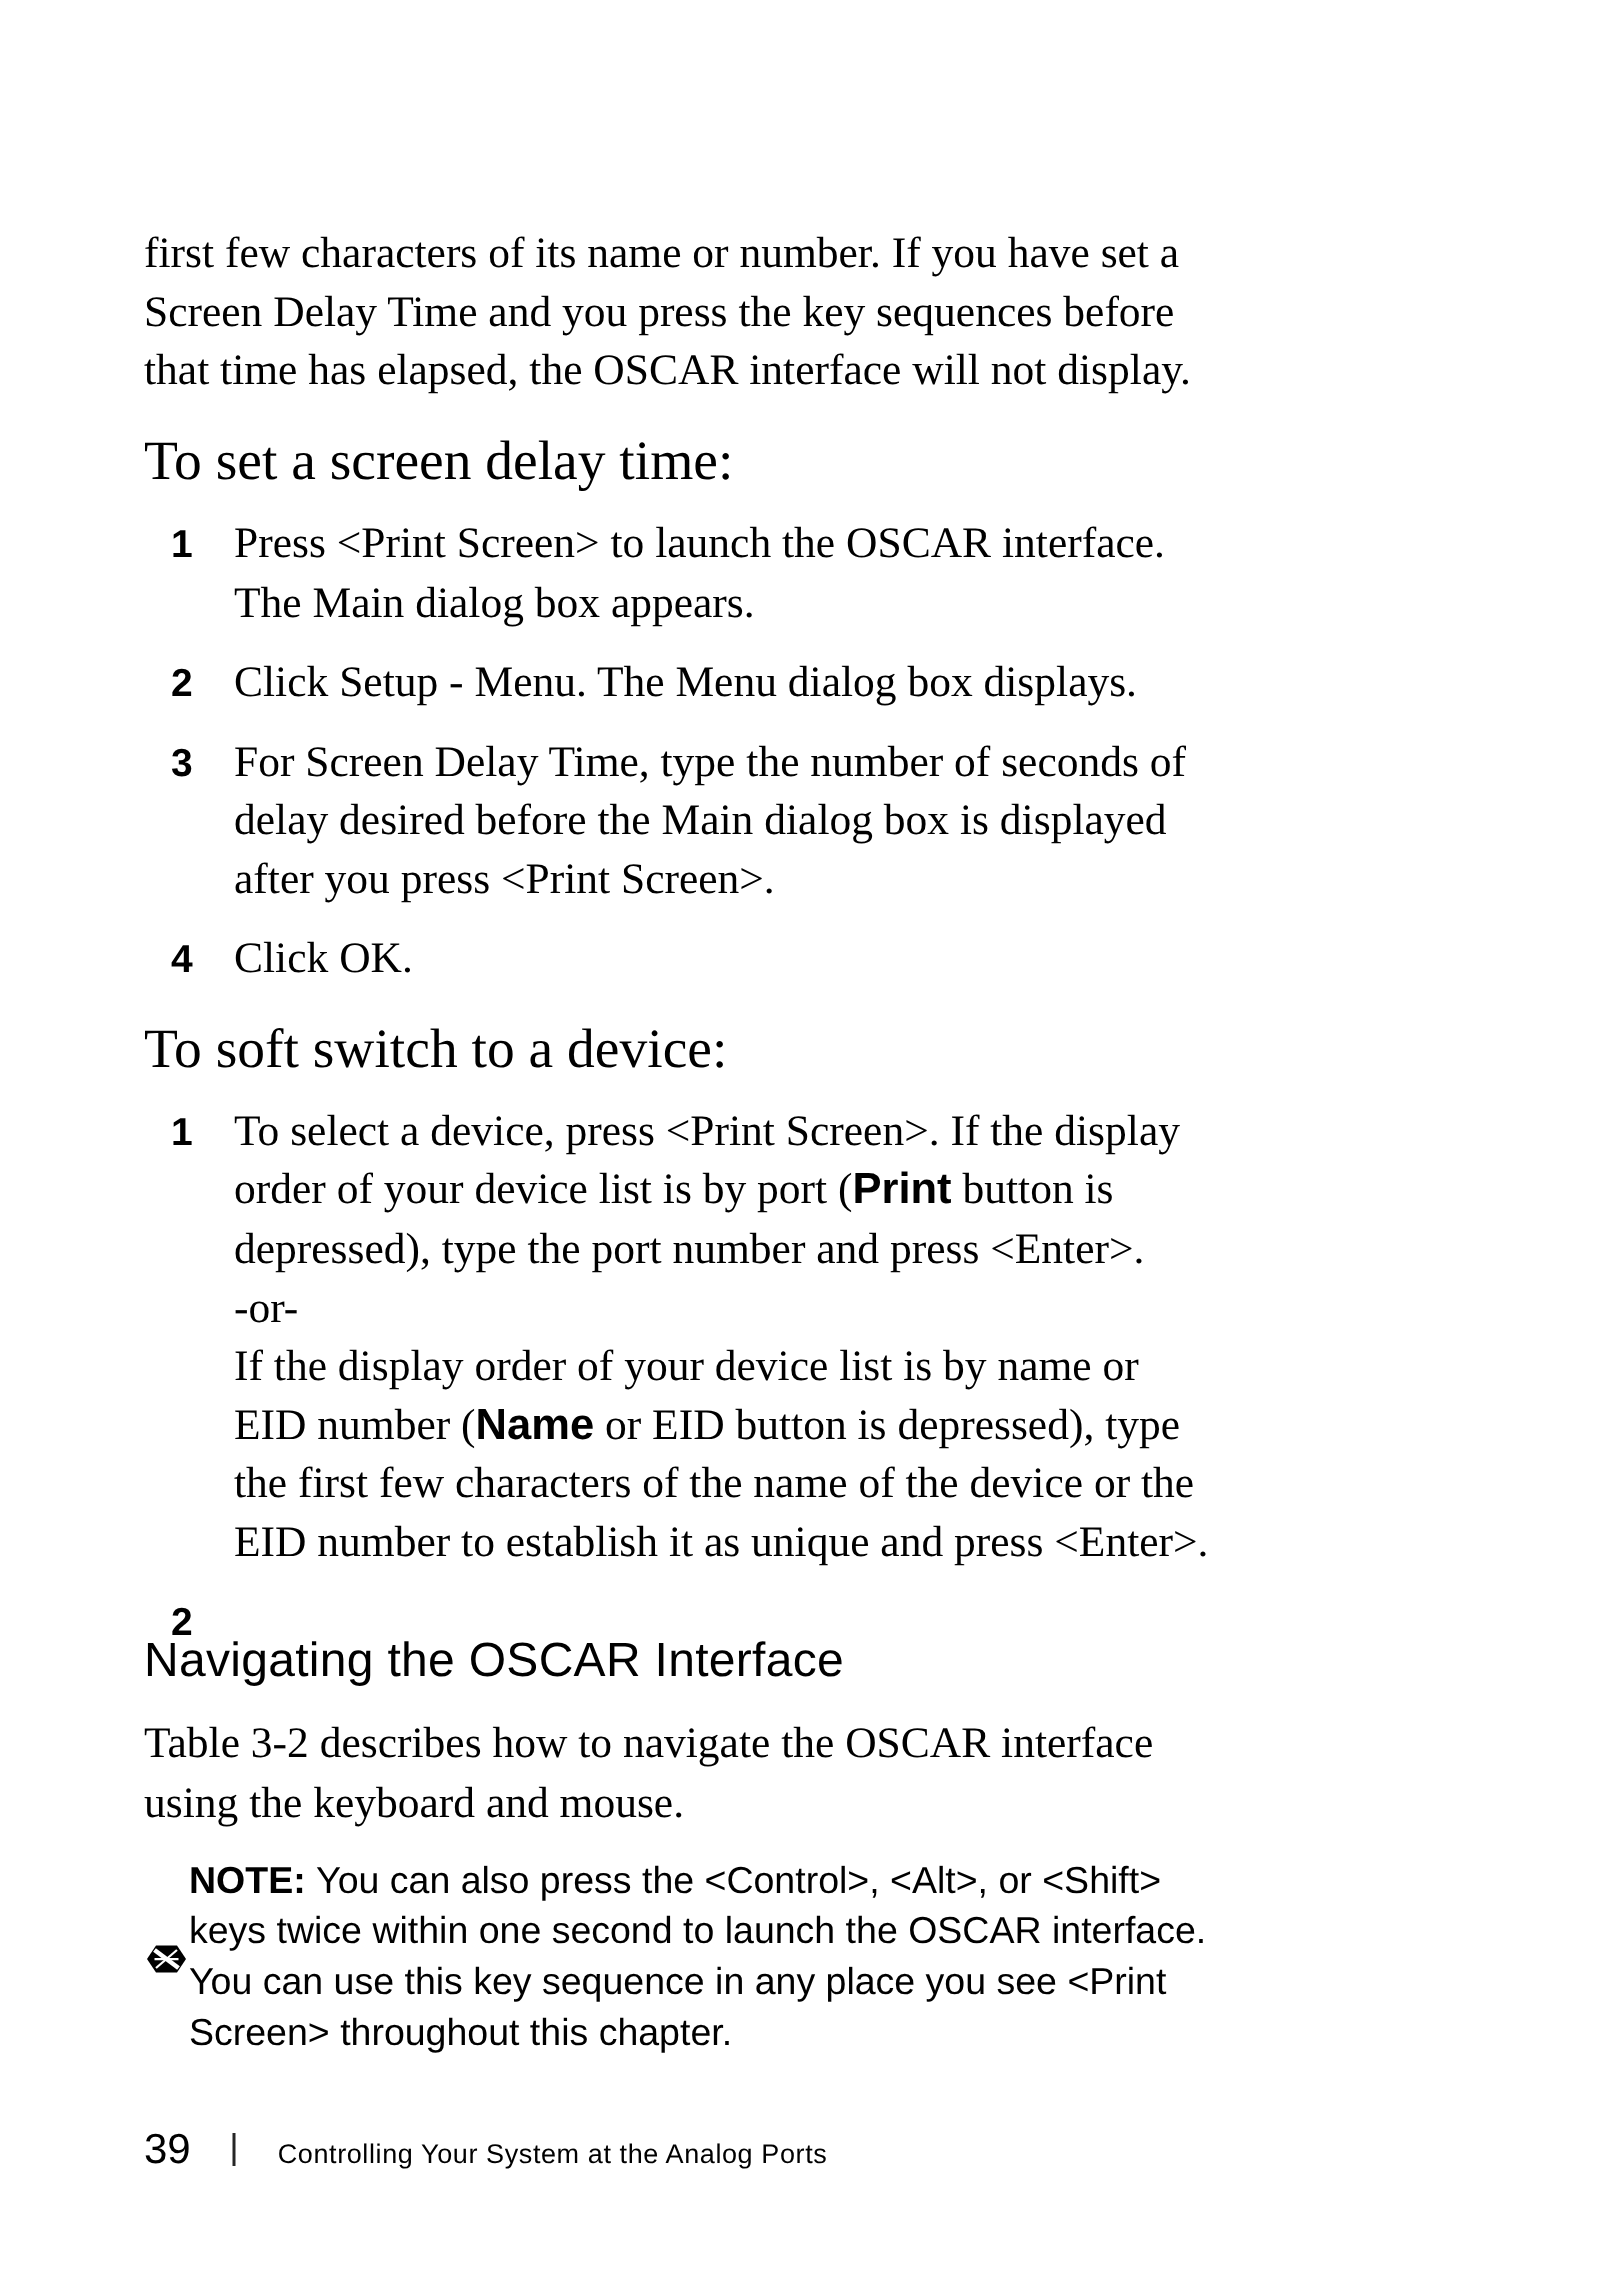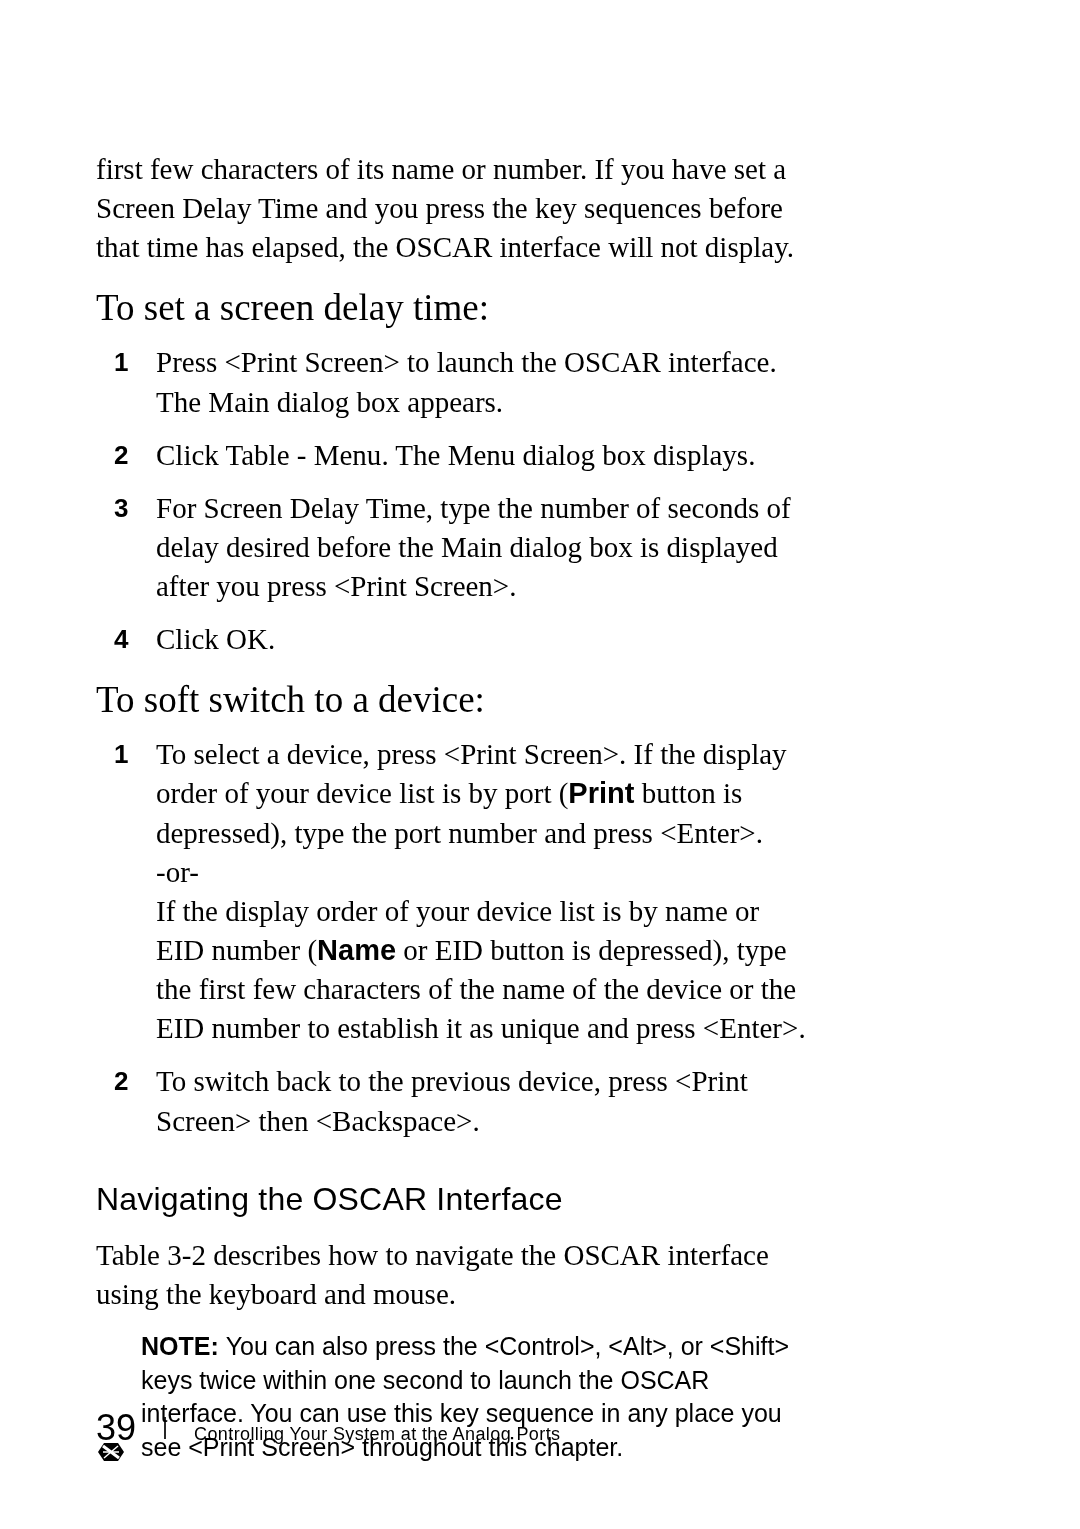--- a/index.html
+++ b/index.html
@@ -55,22 +55,22 @@
   }
   h2.section {
     font-family: Arial, Helvetica, sans-serif;
     font-weight: 400;
     font-size: 32px;
     margin: 40px 0 18px 0;
     letter-spacing: 0.2px;
   }
   .note-row {
     display: flex;
-    align-items: flex-end;
-    gap: 15px;
+    align-items: center;
+    gap: 0;
     margin: 16px 0 0 0;
   }
   .note-icon {
     flex: 0 0 auto;
     width: 30px;
     height: 26px;
     margin-top: 2px;
   }
   .note-text {
     font-family: Arial, Helvetica, sans-serif;
@@ -84,21 +84,21 @@
   .footer {
     position: absolute;
     left: 96px;
     bottom: 80px;
     display: flex;
     align-items: baseline;
     font-family: Arial, Helvetica, sans-serif;
     color: #000;
   }
   .footer .pagenum {
-    font-size: 36px;
+    font-size: 28px;
     font-weight: 400;
     margin-right: 28px;
   }
   .footer .divider {
     width: 2px;
     height: 22px;
     background: #000;
     margin-right: 28px;
     align-self: center;
     opacity: 0.85;
@@ -117,21 +117,21 @@
 
   <p class="para2">To set a screen delay time:</p>
 
   <ol class="numlist">
     <li>
       <span class="num">1</span>
       <span>Press &lt;Print Screen&gt; to launch the OSCAR interface. The </span><span class="bold">Main</span><span> dialog box appears.</span>
     </li>
     <li>
       <span class="num">2</span>
-      <span>Click </span><span class="bold">Table - Menu</span><span>. The </span><span class="bold">Menu</span><span> dialog box displays.</span>
+      <span>Click </span><span class="bold">Setup - Menu</span><span>. The </span><span class="bold">Menu</span><span> dialog box displays.</span>
     </li>
     <li>
       <span class="num">3</span>
       <span>For </span><span class="bold">Screen Delay Time</span><span>, type the number of seconds of delay desired before the </span><span class="bold">Main</span><span> dialog box is displayed after you press &lt;Print Screen&gt;.</span>
     </li>
     <li>
       <span class="num">4</span>
       <span>Click </span><span class="bold">OK</span><span>.</span>
     </li>
   </ol>
@@ -140,21 +140,20 @@
 
   <ol class="numlist">
     <li>
       <span class="num">1</span>
       <span>To select a device, press &lt;Print Screen&gt;. If the display order of your device list is by port (</span><span class="sansbold">Print</span><span> button is depressed), type the port number and press &lt;Enter&gt;.</span><br>
       <span>-or-</span><br>
       <span>If the display order of your device list is by name or EID number (</span><span class="sansbold">Name</span><span> or </span><span class="bold">EID</span><span> button is depressed), type the first few characters of the name of the device or the EID number to establish it as unique and press &lt;Enter&gt;.</span>
     </li>
     <li>
       <span class="num">2</span>
-      <span>To switch back to the previous device, press &lt;Print Screen&gt; then &lt;Backspace&gt;.</span>
     </li>
   </ol>
 
   <h2 class="section">Navigating the OSCAR Interface</h2>
 
   <p class="para">Table 3-2 describes how to navigate the OSCAR interface using the keyboard and mouse.</p>
 
   <div class="note-row">
     <span class="note-icon">
       <svg viewBox="0 0 30 26" width="30" height="26">

